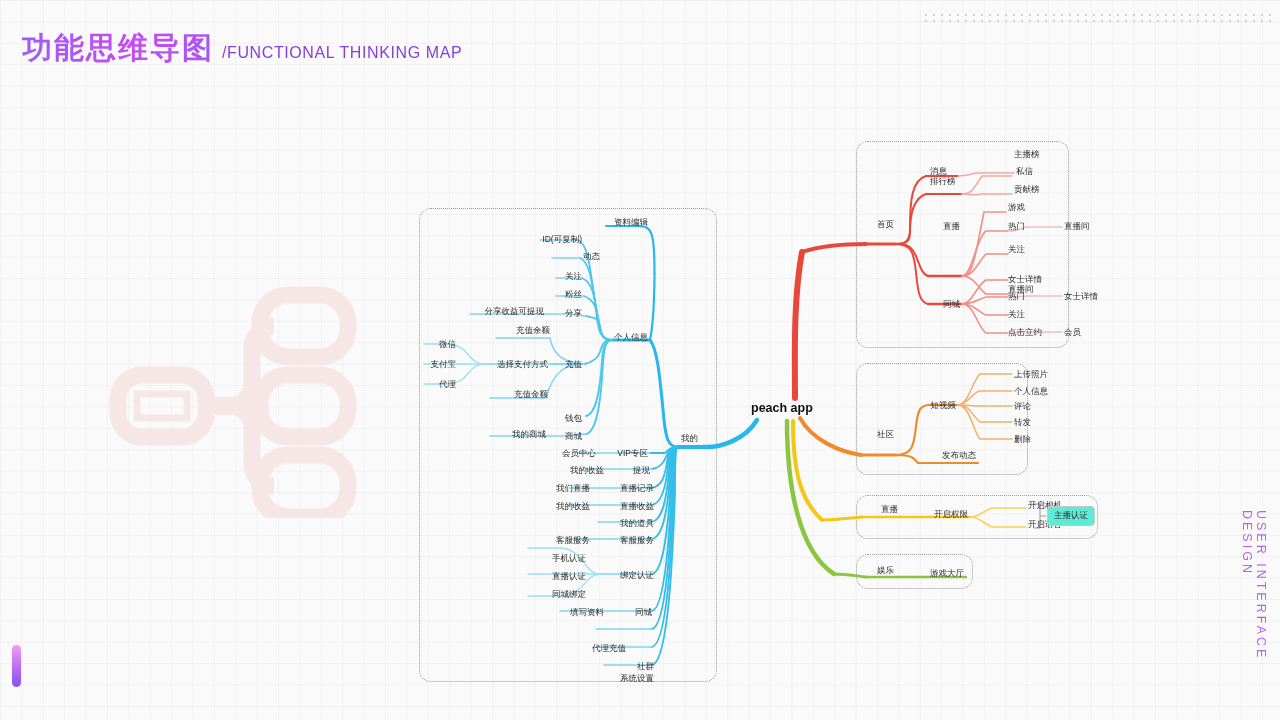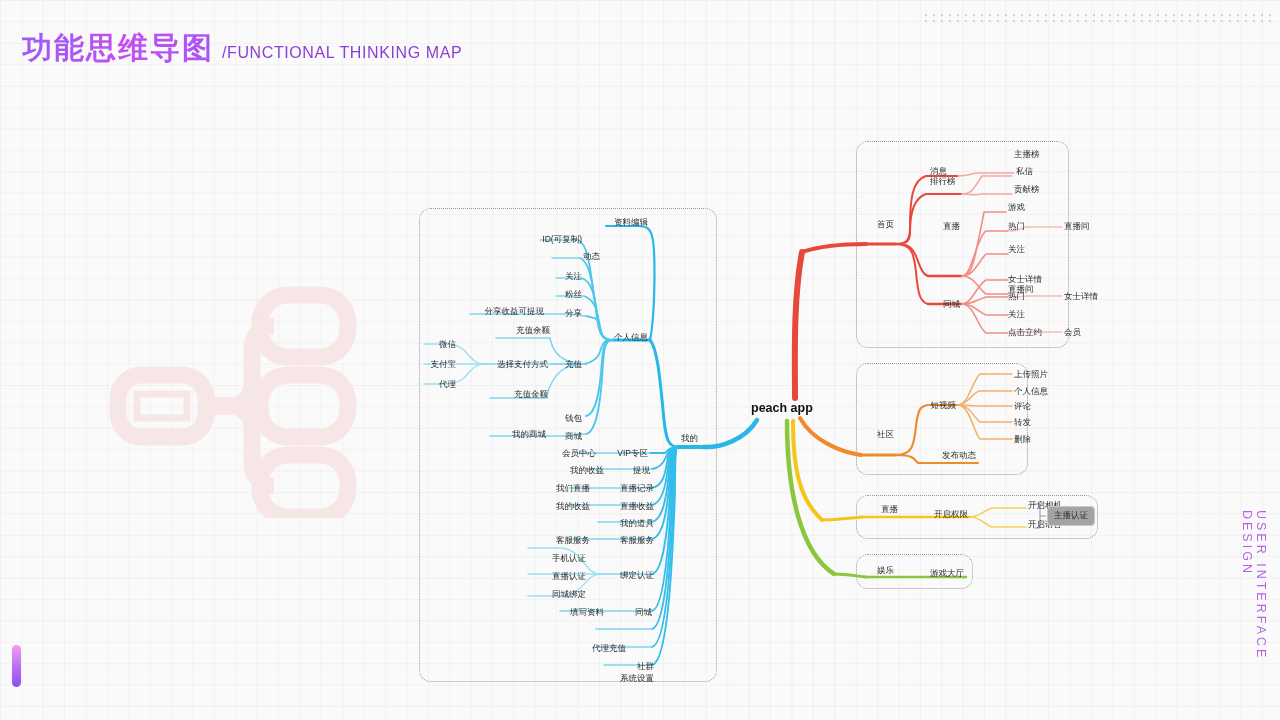--- a/index.html
+++ b/index.html
@@ -55,21 +55,21 @@
     position:absolute;font-size:8.5px;color:#2b2b2b;white-space:nowrap;
     transform:translateY(-50%);line-height:1;
   }
   .nd.r{transform:translate(-100%,-50%);}
   #root{
     position:absolute;left:751px;top:408px;transform:translateY(-50%);
     font-size:12.5px;font-weight:bold;color:#111;white-space:nowrap;
   }
   .boxnode{
     position:absolute;transform:translate(0,-50%);
-    border:1px solid #c8c8c8;border-radius:4px;background:#a3a3a3;
+    border:1px solid #c8c8c8;border-radius:4px;background:#5eead4;
     font-size:8.5px;color:#2b2b2b;padding:3px 6px;white-space:nowrap;
   }
 </style>
 </head>
 <body>
 
 <div id="grid"></div>
 <div id="dotband"></div>
 
 <svg id="watermark" viewBox="0 0 250 235">

